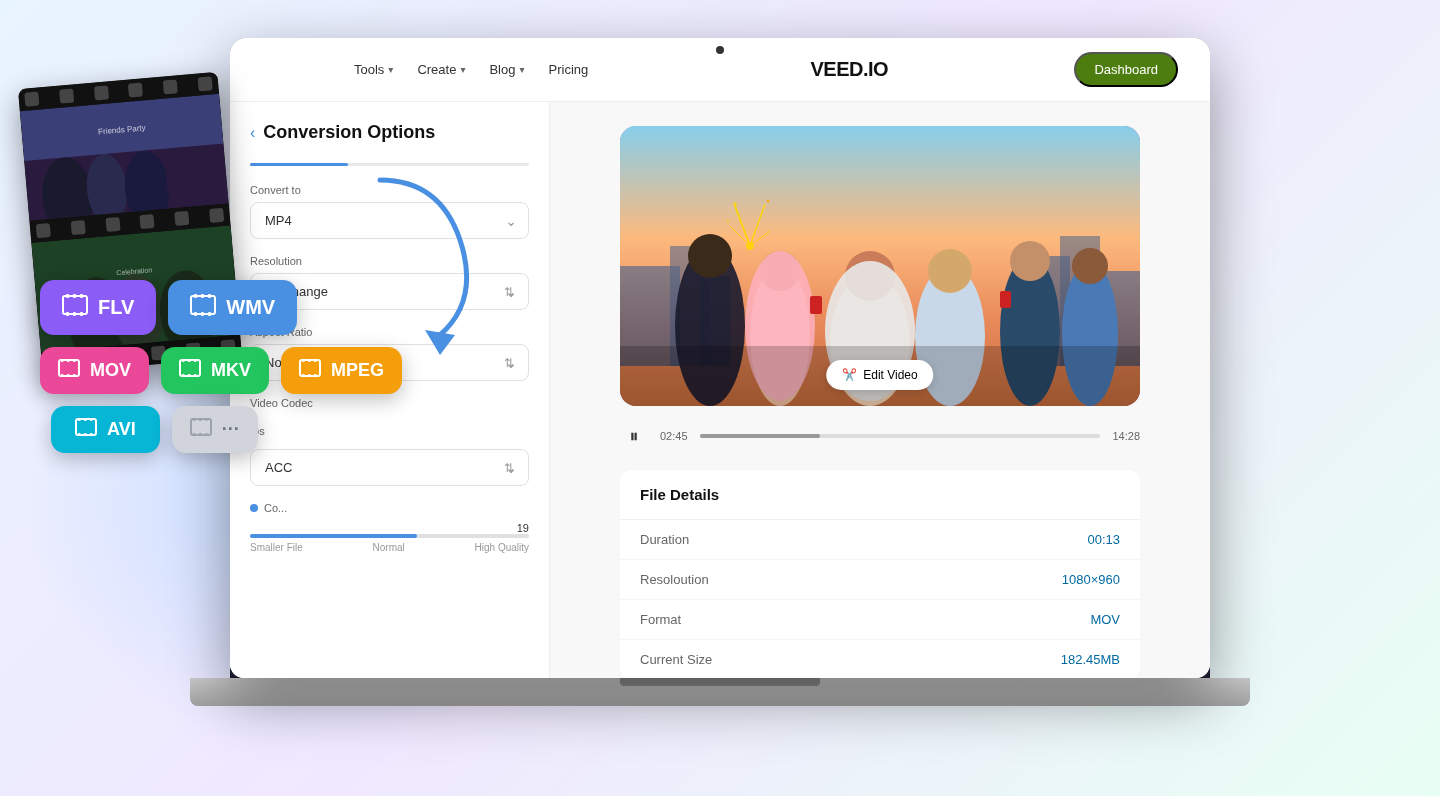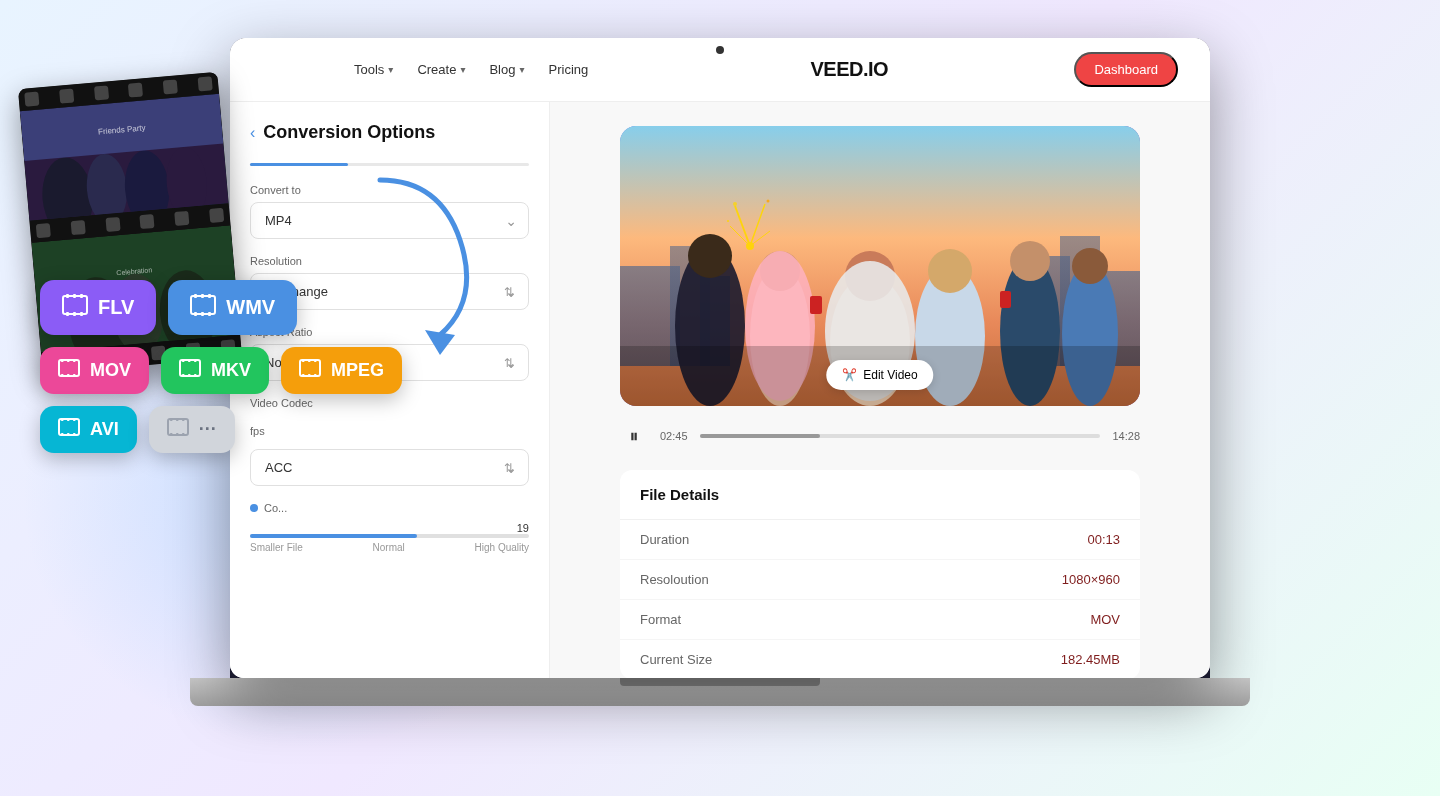--- a/index.html
+++ b/index.html
@@ -119,21 +119,21 @@
       gap: 4px;
       cursor: pointer;
     }
 
     .nav-link .chevron {
       font-size: 10px;
       color: #666;
     }
 
     .nav-dashboard {
-      background: #ef4444;
+      background: #4d7c0f;
       color: white;
       padding: 8px 18px;
       border-radius: 20px;
       font-size: 13px;
       font-weight: 500;
       cursor: pointer;
     }
 
     
     .main-content {
@@ -325,21 +325,21 @@
 
     .detail-row:last-child {
       border-bottom: none;
     }
 
     .detail-label {
       color: #666;
     }
 
     .detail-value {
-      color: #7f1d1d;
+      color: #0369a1;
       font-weight: 400;
     }
 
     .badge-row {
       display: flex;
       gap: 12px;
       margin-bottom: 12px;
       align-items: center;
     }
 
@@ -573,21 +573,21 @@
             <rect x="3" y="15" width="2.5" height="3" rx="0.8" fill="white"></rect>
             <rect x="9" y="15" width="2.5" height="3" rx="0.8" fill="white"></rect>
             <rect x="15" y="15" width="2.5" height="3" rx="0.8" fill="white"></rect>
           </svg>
         </span>
         <span>MPEG</span>
       </div>
     </div>
 
     <div class="badge-row">
-      <div class="format-badge badge-avi" style="font-size:18px;padding:12px 18px;">
+      <div class="format-badge badge-avi" style="font-size:18px;padding:12px 24px;margin-left:11px;">
         <span>
           <svg width="22" height="18" viewBox="0 0 22 18" fill="none">
             <rect x="1" y="1" width="20" height="16" rx="2" stroke="white" stroke-width="2"></rect>
             <rect x="3" y="0" width="2.5" height="3" rx="0.8" fill="white"></rect>
             <rect x="9" y="0" width="2.5" height="3" rx="0.8" fill="white"></rect>
             <rect x="15" y="0" width="2.5" height="3" rx="0.8" fill="white"></rect>
             <rect x="3" y="15" width="2.5" height="3" rx="0.8" fill="white"></rect>
             <rect x="9" y="15" width="2.5" height="3" rx="0.8" fill="white"></rect>
             <rect x="15" y="15" width="2.5" height="3" rx="0.8" fill="white"></rect>
           </svg>

